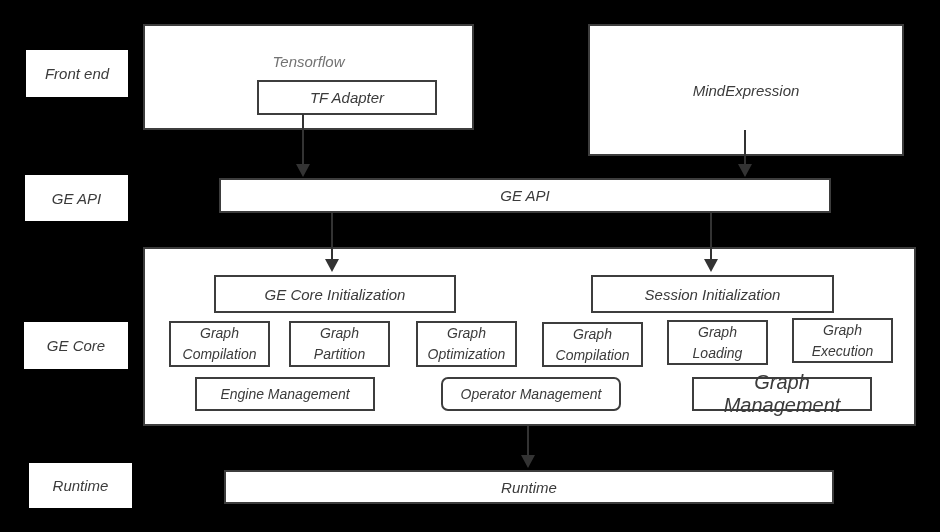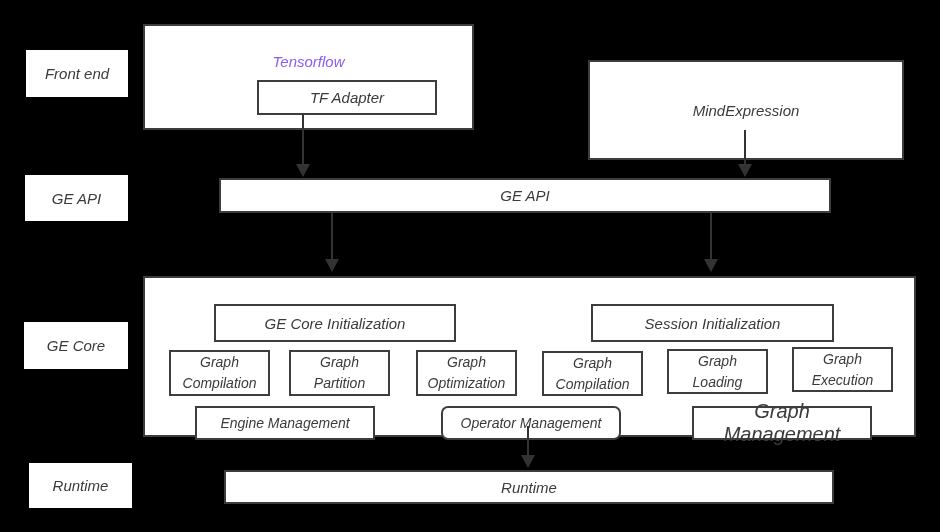--- a/index.html
+++ b/index.html
@@ -41,21 +41,21 @@
     font-size: 15px;
   }
   .box .two-line { line-height: 21px; font-size: 14px; }
   .tf-title {
     position: absolute;
     top: 27px;
     left: 0;
     width: 100%;
     text-align: center;
     font-size: 15px;
-    color: #8b5cf6;
+    color: #737373;
   }
   
   .arrow {
     position: absolute;
     width: 14px;
     z-index: 5;
   }
   .arrow .stem {
     position: absolute;
     left: 6px;
@@ -85,29 +85,29 @@
   <div class="rail-label" style="left:24px; top:322px; width:104px; height:47px;">GE Core</div>
   <div class="rail-label" style="left:29px; top:463px; width:103px; height:45px;">Runtime</div>
 
   <div class="box" style="left:143px; top:24px; width:331px; height:106px;">
     <div class="tf-title">Tensorflow</div>
     <div class="box" style="left:68px; top:54px; width:180px; height:35px;margin-left:44px;">
       <span>TF Adapter</span>
     </div>
   </div>
 
-  <div class="box" style="left:588px; top:24px; width:316px; height:100px;margin-top:36px;">
+  <div class="box" style="left:588px; top:24px; width:316px; height:132px;">
     <span>MindExpression</span>
   </div>
 
   <div class="box" style="left:219px; top:178px; width:612px; height:35px;">
     <span>GE API</span>
   </div>
 
-  <div class="box" style="left:143px; top:247px; width:773px; height:161px; display:block;margin-top:29px;">
+  <div class="box" style="left:143px; top:247px; width:773px; height:179px; display:block;">
 
     <div class="box" style="left:69px; top:26px; width:242px; height:38px;">
       <span>GE Core Initialization</span>
     </div>
     <div class="box" style="left:446px; top:26px; width:243px; height:38px;">
       <span>Session Initialization</span>
     </div>
 
     <div class="box" style="left:24px; top:72px; width:101px; height:46px;">
       <div class="two-line">

